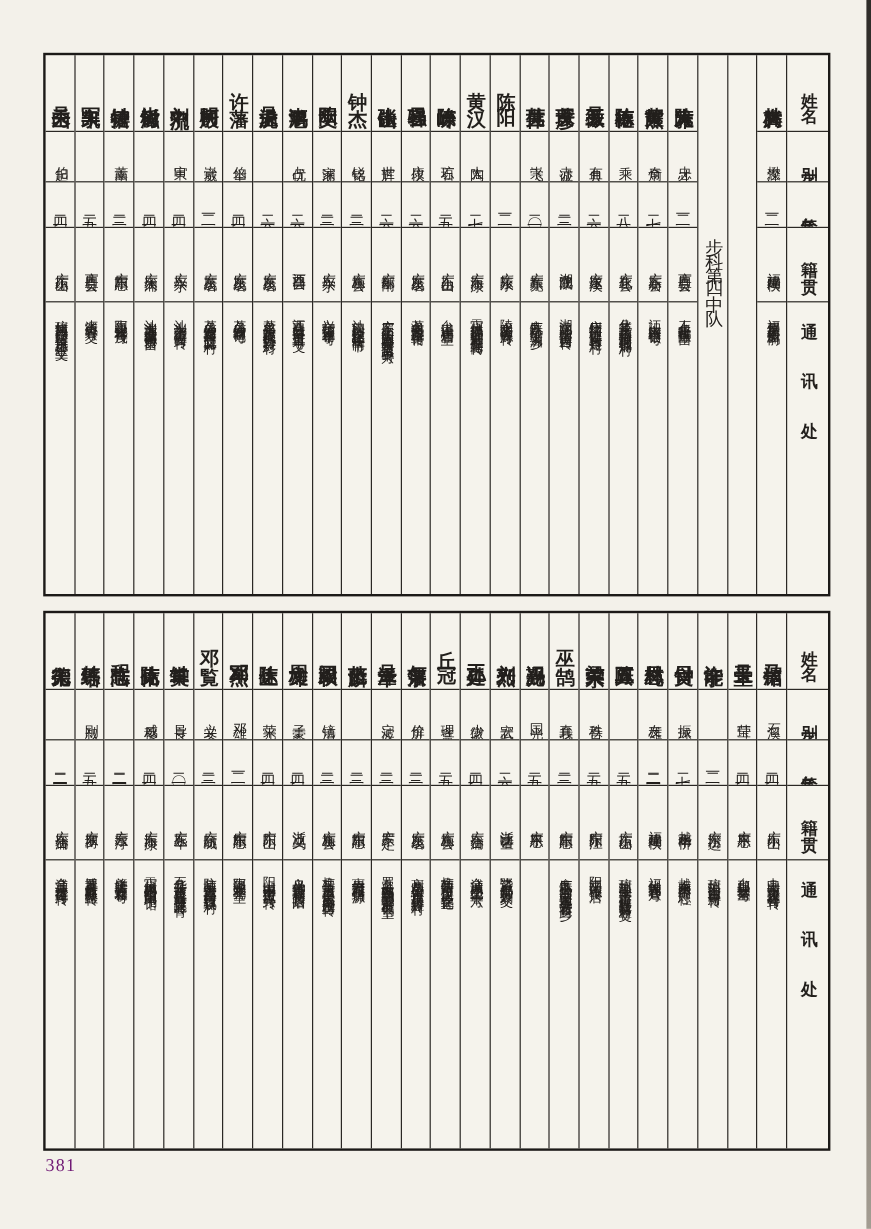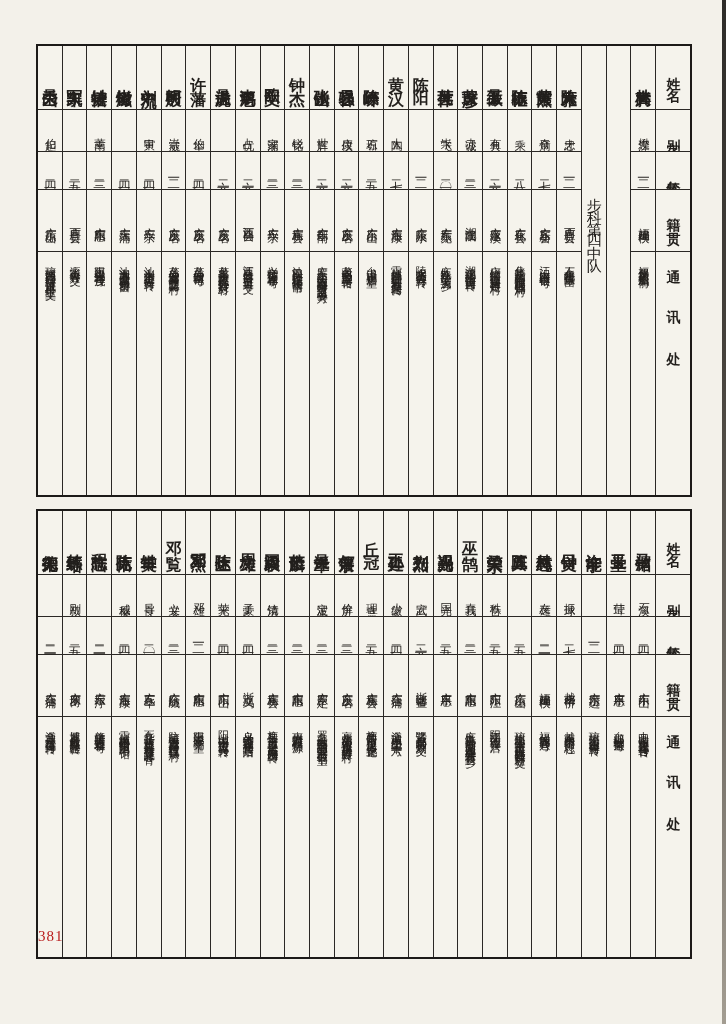--- a/index.html
+++ b/index.html
@@ -51,22 +51,22 @@
   .col.header .h-age{letter-spacing:1px;}
   .col.header .h-native{letter-spacing:14px;}
   .col.header .h-contact{letter-spacing:42px;}
   .section-label{
     writing-mode:vertical-rl;text-orientation:upright;
     margin:140px auto 0 auto;
     font-size:15px;letter-spacing:12px;line-height:1;
     color:#24211e;
   }
   .page-number{
-    position:absolute;left:38px;top:928px;
-    font-size:15px;letter-spacing:1px;color:#b91c1c;
+    position:absolute;left:38px;top:964px;
+    font-size:15px;letter-spacing:1px;color:#701a75;
   }
 </style>
 </head>
 <body>
 
 <div class="roster" id="table-upper">
   <div class="col header">
     <div class="cell name h-name">姓名</div>
     <div class="cell alias h-alias">别字</div>
     <div class="cell age h-age">年龄</div>

